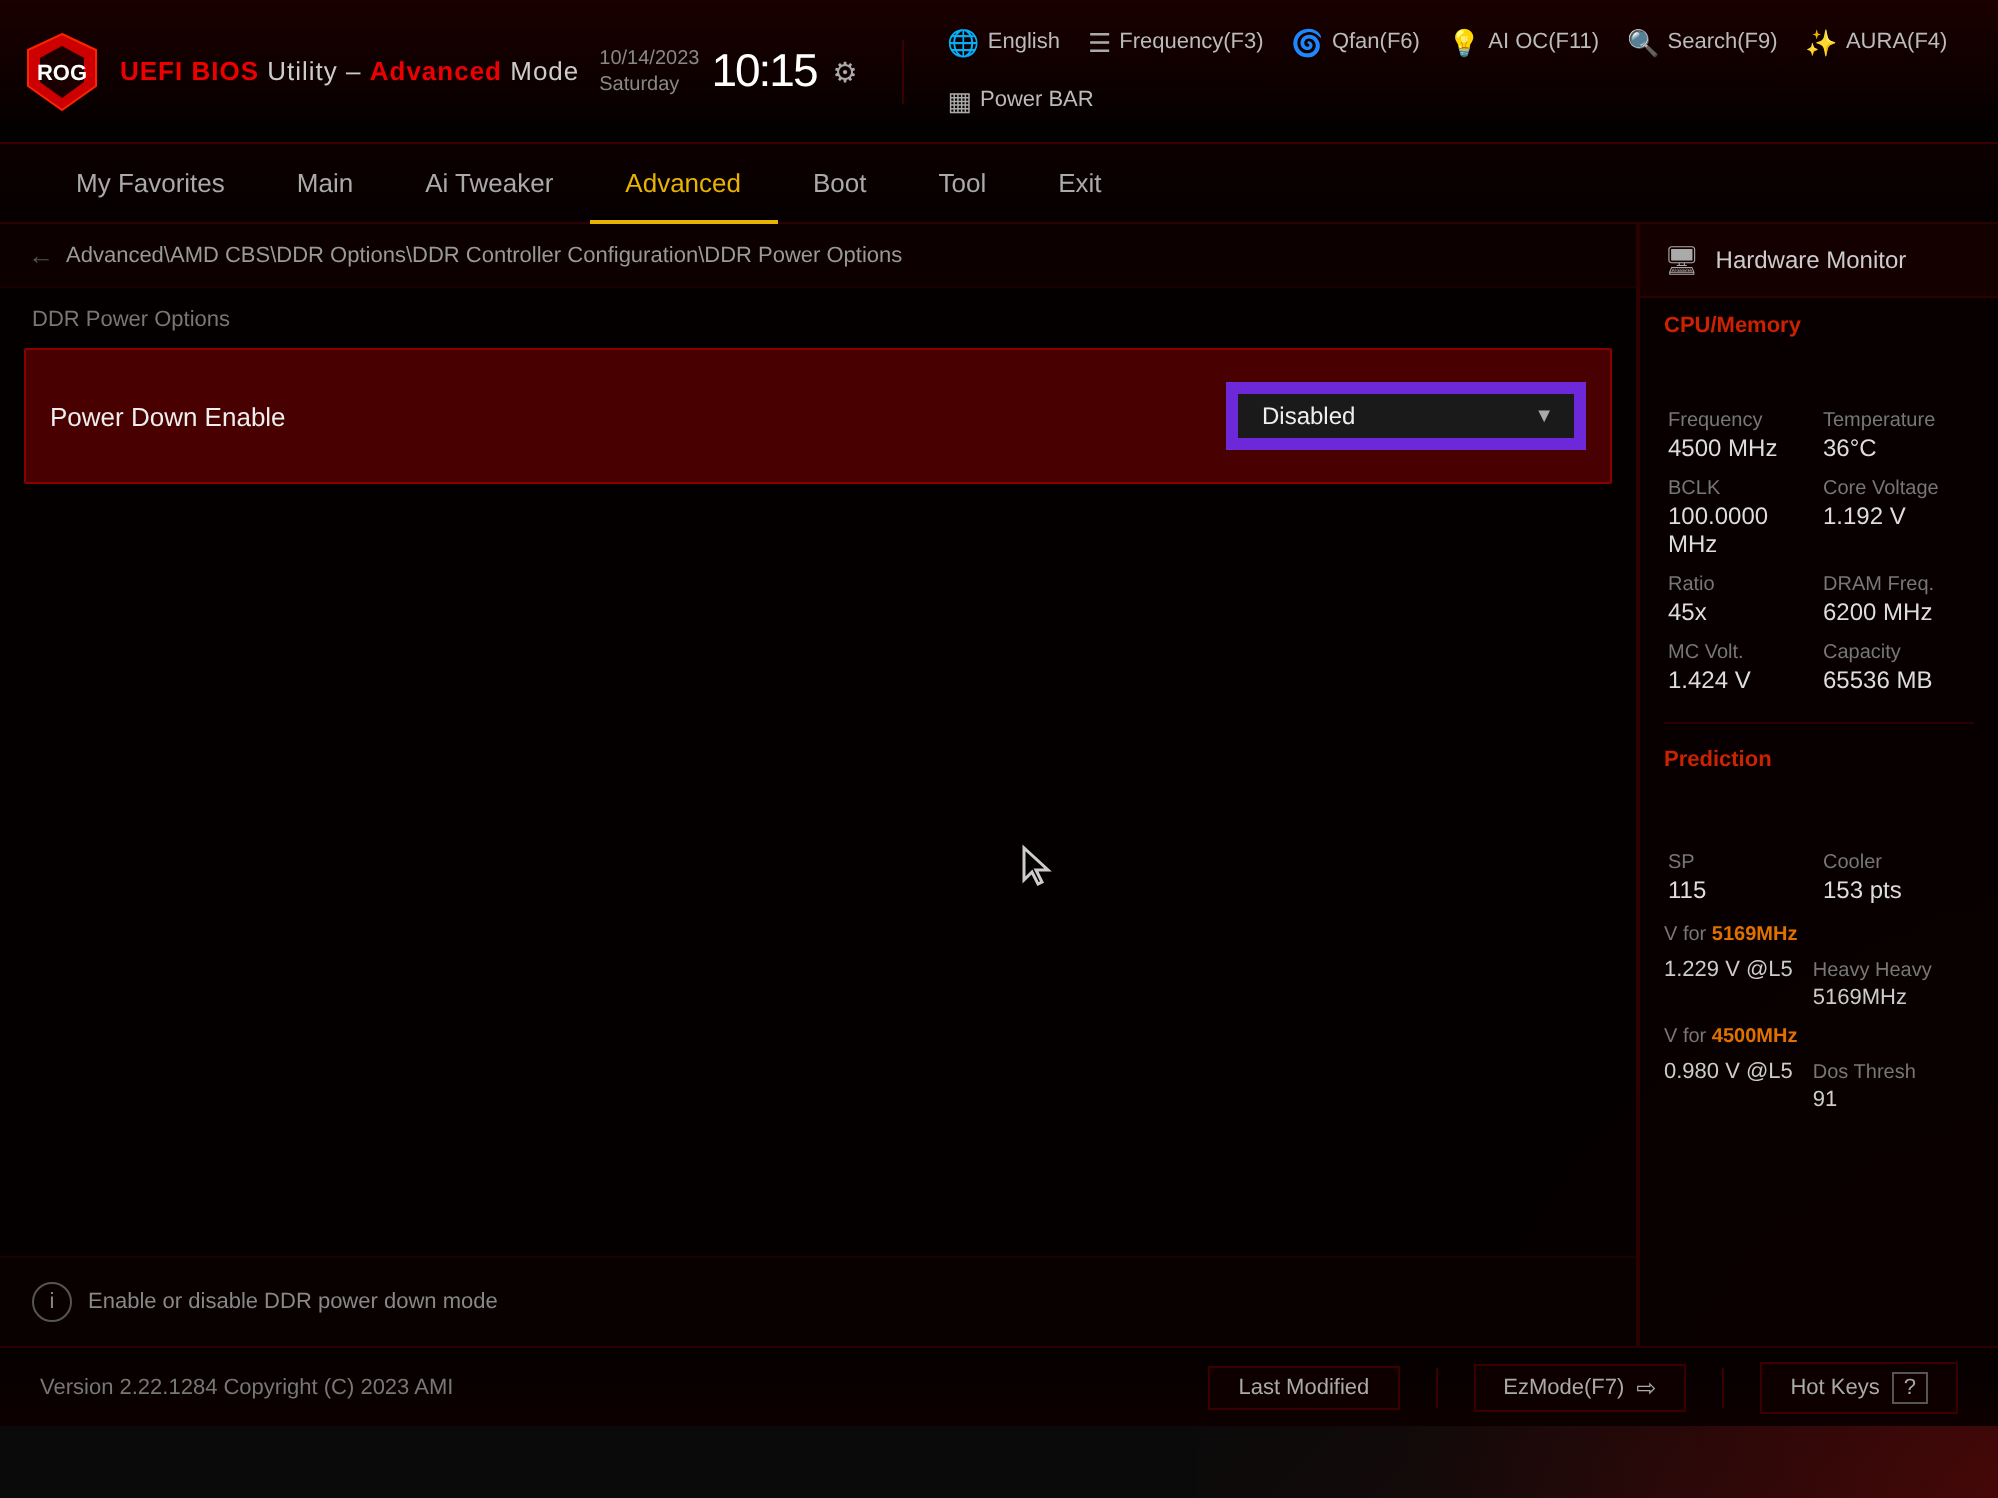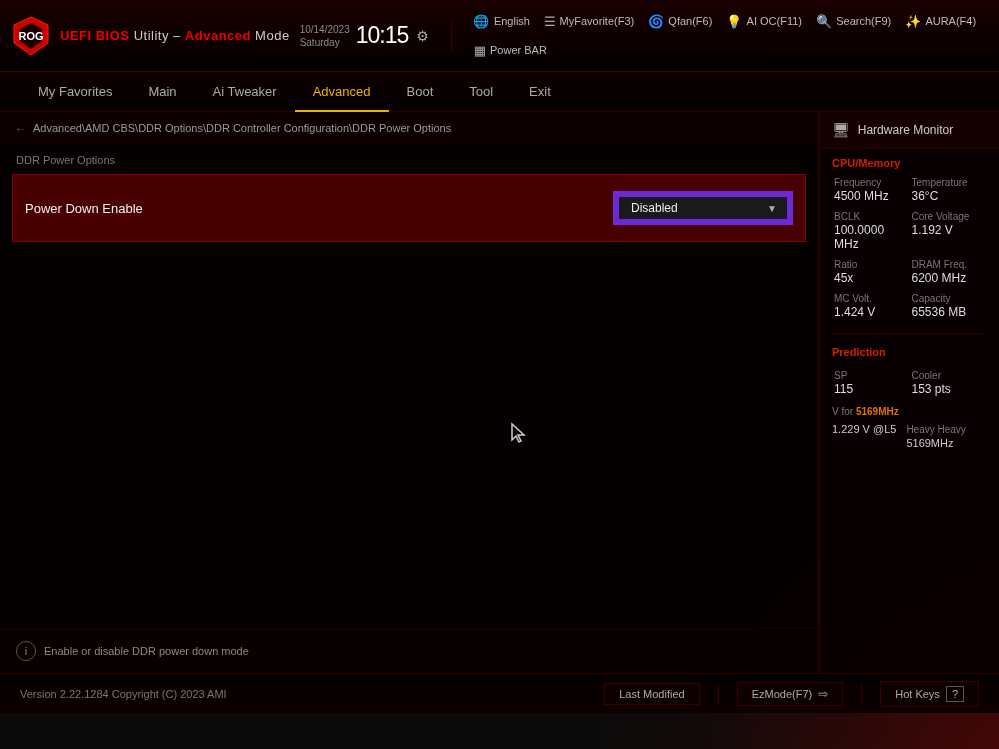--- a/index.html
+++ b/index.html
@@ -281,20 +281,21 @@
       font-size: 11px;
       color: #cc2200;
       font-weight: bold;
     }
 
     .hw-grid {
       display: grid;
       grid-template-columns: 1fr 1fr;
       gap: 0;
       padding: 0 12px 6px;
+      margin-top: 28px;
     }
     .hw-cell {
       padding: 4px 2px;
     }
     .hw-cell-label {
       font-size: 10px;
       color: #777;
       display: block;
     }
     .hw-cell-value {
@@ -418,21 +419,21 @@
       <div class="settings-icon-btn">⚙</div>
     </div>
     <div style="width:1px;height:32px;background:#3a0000;margin:0 6px;"></div>
     <div class="status-items">
       <div class="status-item">
         <span class="status-icon">🌐</span>
         <span>English</span>
       </div>
       <div class="status-item">
         <span class="status-icon">☰</span>
-        <span>MyFavorite(F3)</span>
+        <span>Frequency(F3)</span>
       </div>
       <div class="status-item">
         <span class="status-icon">🌀</span>
         <span>Qfan(F6)</span>
       </div>
       <div class="status-item">
         <span class="status-icon">💡</span>
         <span>AI OC(F11)</span>
       </div>
       <div class="status-item">
@@ -560,20 +561,34 @@
           <div>
             <span class="prediction-val">1.229 V @L5</span>
           </div>
           <div>
             <span class="prediction-key">Heavy Heavy</span>
             <span class="prediction-val" style="display:block;">5169MHz</span>
           </div>
         </div>
       </div>
 
+      <div class="prediction-row">
+        <div class="prediction-label">
+          V for <span class="highlight">4500MHz</span>
+        </div>
+        <div class="prediction-values">
+          <div>
+            <span class="prediction-val">0.980 V @L5</span>
+          </div>
+          <div>
+            <span class="prediction-key">Dos Thresh</span>
+            <span class="prediction-val" style="display:block;">91</span>
+          </div>
+        </div>
+      </div>
     </div>
   </div>
 
 </div>
 
 <div class="footer">
   <span class="footer-version">Version 2.22.1284 Copyright (C) 2023 AMI</span>
   <div class="footer-right">
     <div class="footer-btn">
       <span>Last Modified</span>

